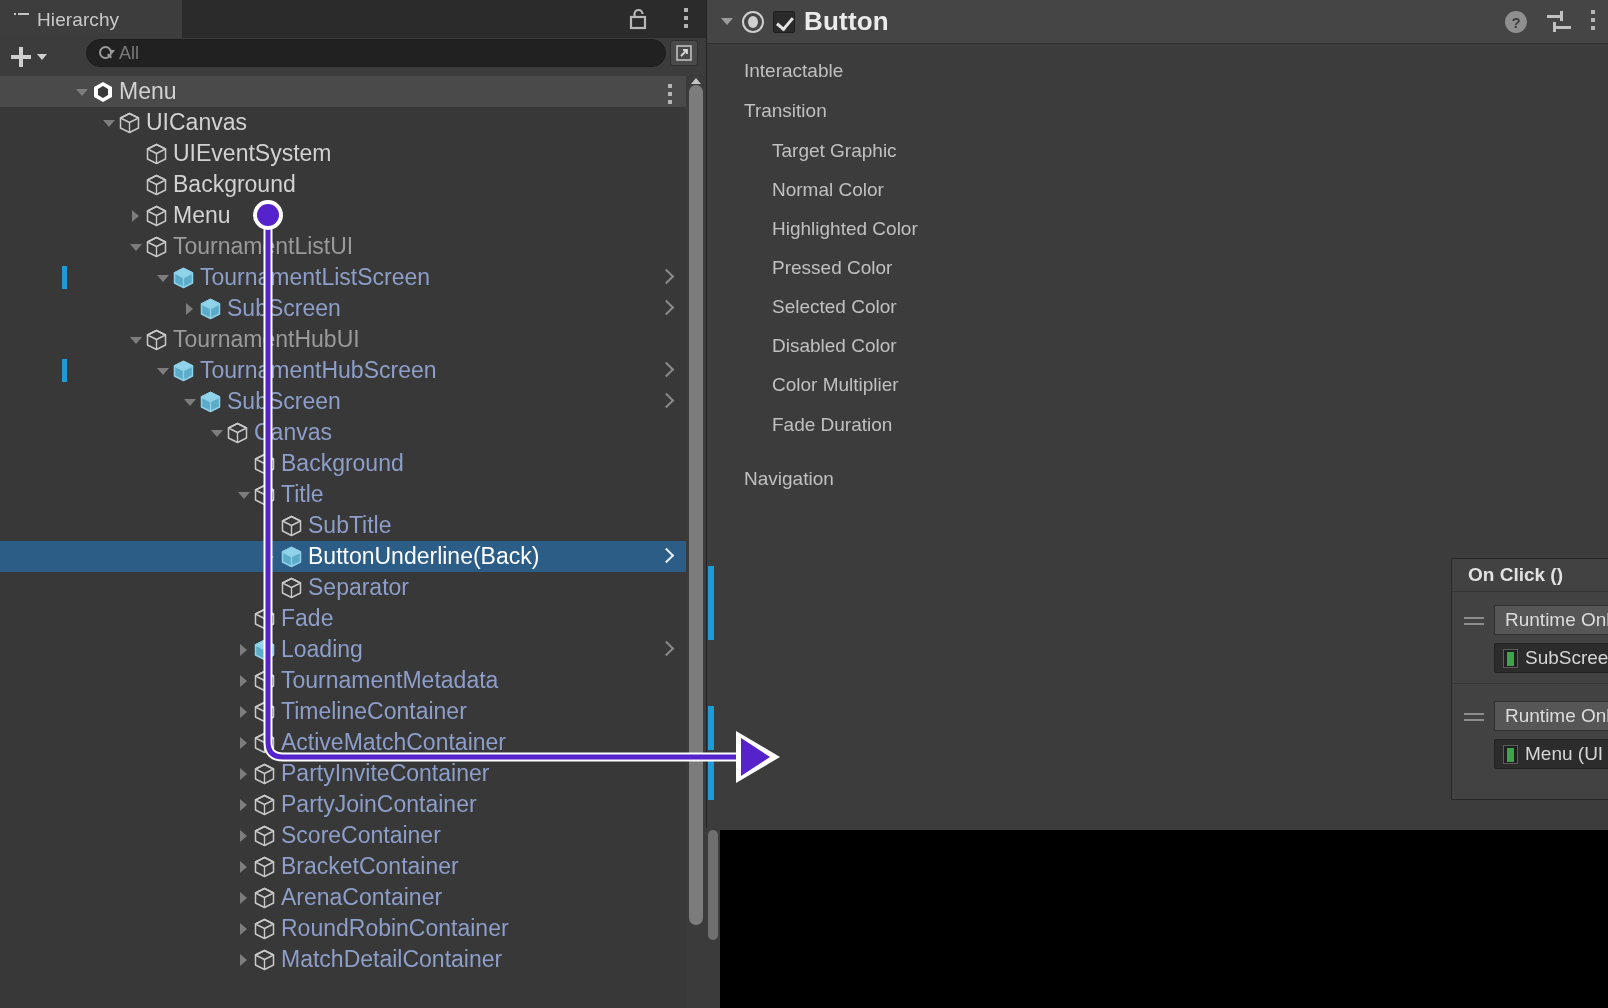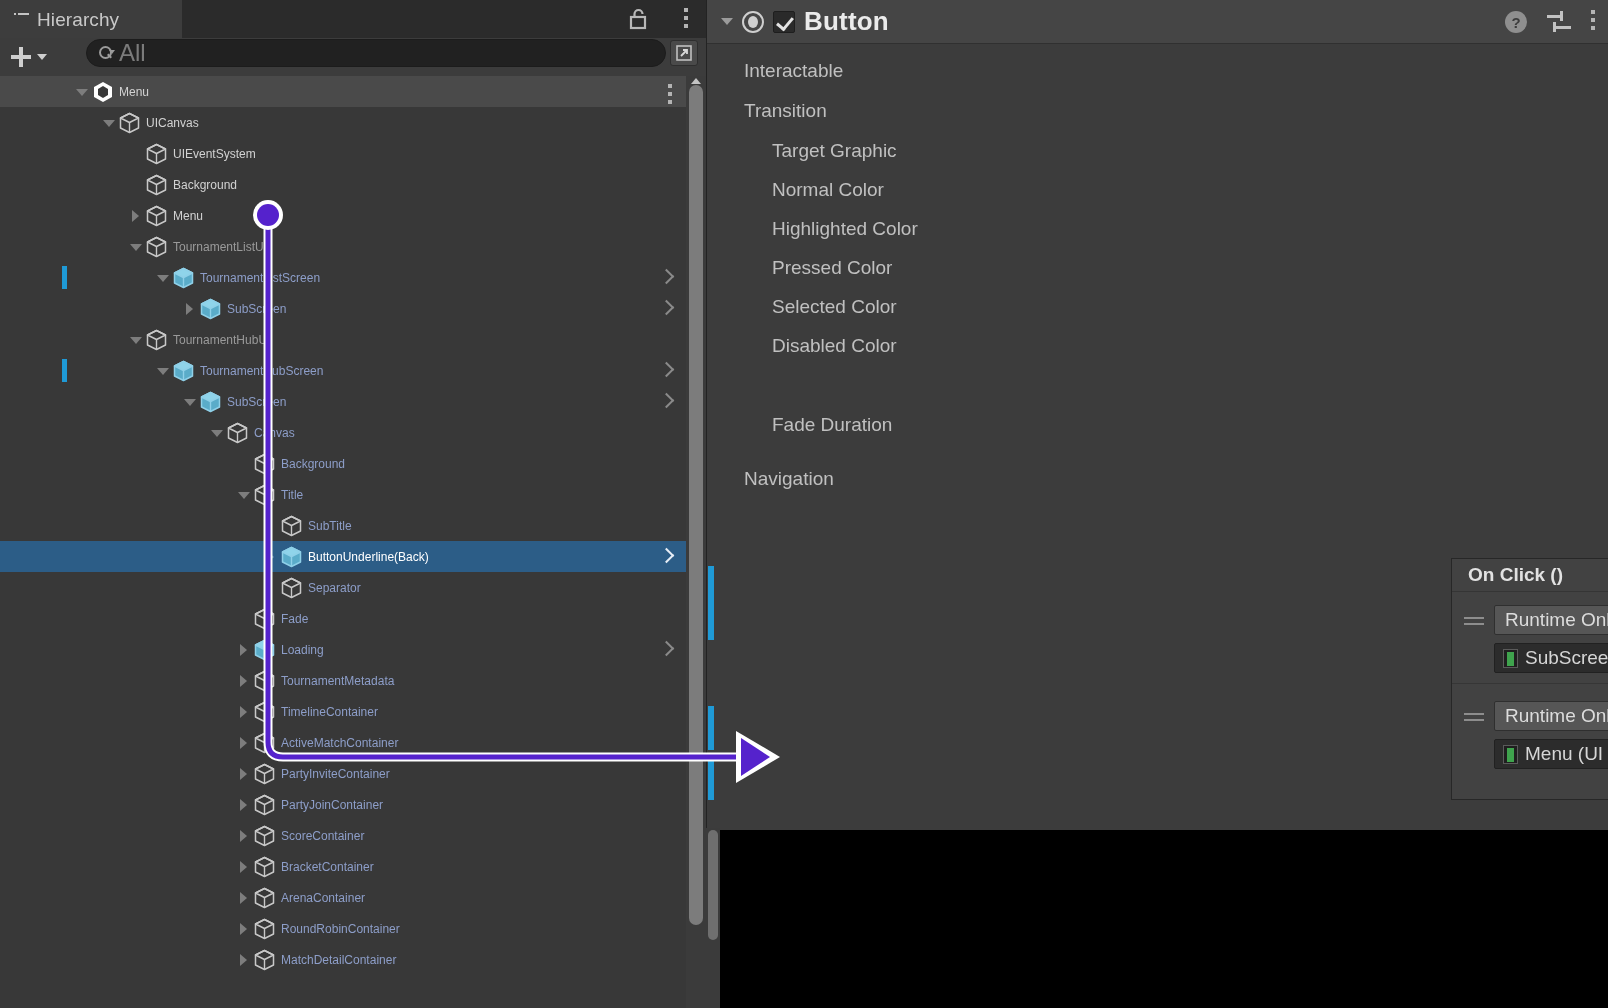--- a/index.html
+++ b/index.html
@@ -51,32 +51,32 @@
 
   .searchbox {
     position:absolute; left:86px; top:39px; width:580px; height:28px;
     background:#212121; border:1px solid #1c1c1c; border-radius:14px;
     display:flex; align-items:center; padding-left:12px; gap:6px;
   }
   .search-glyph { width:14px;height:14px;position:relative;flex:none; }
   .search-glyph::before{content:"";position:absolute;left:0;top:0;width:9px;height:9px;border:2px solid #9b9b9b;border-radius:50%;}
   .search-glyph::after{content:"";position:absolute;left:8px;top:9px;width:5px;height:2px;background:#9b9b9b;transform:rotate(45deg);}
   .search-caret{width:0;height:0;border-left:3px solid transparent;border-right:3px solid transparent;border-top:4px solid #9b9b9b;position:absolute;left:10px;top:4px;}
-  .search-ph { color:#7b7b7b; font-size:24px; }
+  .search-ph { color:#7b7b7b; font-size:18px; }
   .ext-btn {
     position:absolute; right:8px; top:40px; width:28px;height:26px;
     background:#4a4a4a;border:1px solid #2e2e2e;border-radius:3px;
     display:flex;align-items:center;justify-content:center;
   }
 
   
   #tree { position:absolute; left:0; top:76px; width:686px; height:932px; overflow:hidden; }
   .row {
     position:relative; height:31px; display:flex; align-items:center;
-    font-size:12px; white-space:nowrap;
+    font-size:23px; white-space:nowrap;
   }
   .row.scene { background:#4a4a4a; }
   .row.sel { background:#2c5d87; }
   .ovr { position:absolute; left:62px; top:4px; width:5px; height:23px; background:#1f9ad6; }
   .twisty { width:16px;height:16px;position:relative;flex:none;margin-right:2px; }
   .twisty.dn::after{content:"";position:absolute;left:2px;top:5px;border-left:6px solid transparent;border-right:6px solid transparent;border-top:7px solid #7d7d7d;}
   .twisty.rt::after{content:"";position:absolute;left:4px;top:2px;border-top:6px solid transparent;border-bottom:6px solid transparent;border-left:7px solid #7d7d7d;}
   .row.sel .twisty.rt::after{ border-left-color:#6e93b3; }
   .cube { width:21px;height:22px;flex:none;margin-right:6px; }
   .lbl { color:#8d9ec9; }
@@ -564,20 +564,23 @@
     </div>
 
     <div class="field-row" style="top:288px;">
       <span class="flabel ind">Selected Color</span>
     </div>
 
     <div class="field-row" style="top:327px;">
       <span class="flabel ind">Disabled Color</span>
     </div>
 
+    <div class="field-row" style="top:366px;">
+      <span class="flabel ind">Color Multiplier</span>
+    </div>
 
     <div class="field-row" style="top:406px;">
       <span class="flabel ind">Fade Duration</span>
     </div>
 
     <div class="field-row" style="top:460px;">
       <span class="flabel ind0">Navigation</span>
     </div>
 
     <div class="evbox">

